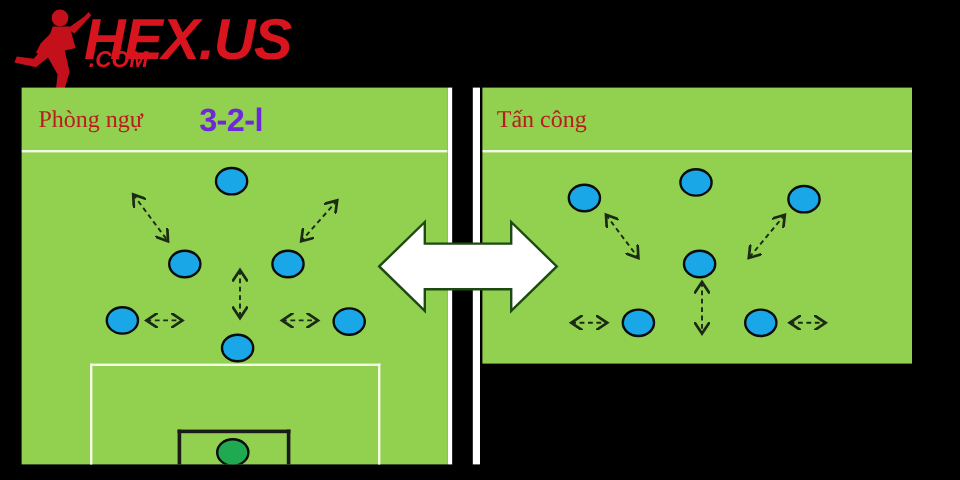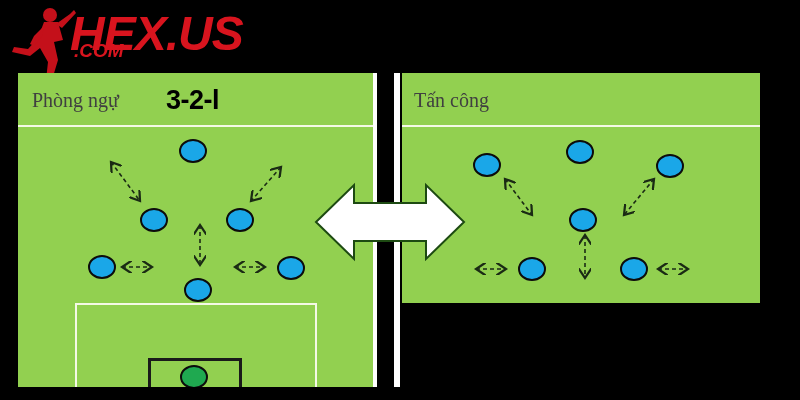--- a/index.html
+++ b/index.html
@@ -5,22 +5,22 @@
     html, body { margin:0; padding:0; }
     body { width:800px; height:400px; background:#000; position:relative; overflow:hidden; font-family:"Liberation Serif", serif; }
     .pitch { position:absolute; background:#92d050; overflow:hidden; }
     .pitch-left { left:18px; top:73px; width:355px; height:314px; }
     .pitch-right { left:402px; top:73px; width:358px; height:230px; }
     .strip { position:absolute; background:#fff; }
     .strip-a { left:373px; top:73px; width:4px; height:314px; }
     .strip-b { left:394px; top:73px; width:6px; height:314px; }
     .gap-black { position:absolute; left:377px; top:73px; width:17px; height:314px; background:#000; }
     .halfway { position:absolute; left:0; right:0; top:52px; height:2px; background:#f4f9e6; }
-    .label-mode { position:absolute; top:16px; font-size:20px; color:#404040; white-space:nowrap; }
-    .label-form { position:absolute; top:12px; font-family:"Liberation Sans", sans-serif; font-weight:bold; font-size:27px; color:#000000; letter-spacing:-0.5px; white-space:nowrap; }
+    .label-mode { position:absolute; top:16px; font-size:20px; color:#b91c1c; white-space:nowrap; }
+    .label-form { position:absolute; top:12px; font-family:"Liberation Sans", sans-serif; font-weight:bold; font-size:27px; color:#6d28d9; letter-spacing:-0.5px; white-space:nowrap; }
     .penalty { position:absolute; border:2px solid #f4f9e6; border-bottom:none; }
     .goal-box { position:absolute; border:3px solid #1a1a1a; border-bottom:none; }
     .player { position:absolute; width:28px; height:24px; border-radius:50%; background:#1aa7e8; border:2.5px solid #0c0c0c; box-sizing:border-box; }
     .keeper { position:absolute; width:28px; height:24px; border-radius:50%; background:#1fa950; border:2.5px solid #0c0c0c; box-sizing:border-box; }
     svg.overlay { position:absolute; left:0; top:0; pointer-events:none; }
     .logo { position:absolute; left:0; top:0; width:240px; height:90px; }
     .logo-text { position:absolute; left:70px; top:10px; font-family:"Liberation Sans", sans-serif; font-weight:bold; font-style:italic; font-size:48px; color:#d8141e; letter-spacing:-1px; line-height:1;text-align:right; }
     .logo-sub { position:absolute; left:74px; top:41px; font-family:"Liberation Sans", sans-serif; font-weight:bold; font-style:italic; font-size:19px; color:#d8141e; line-height:1; }
   </style>
 </head>

